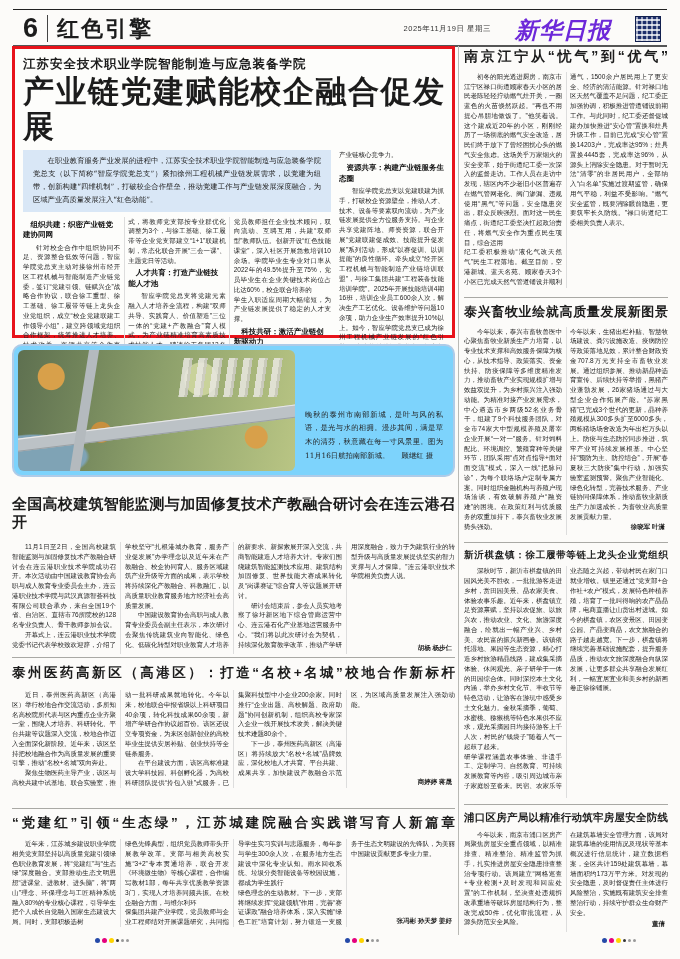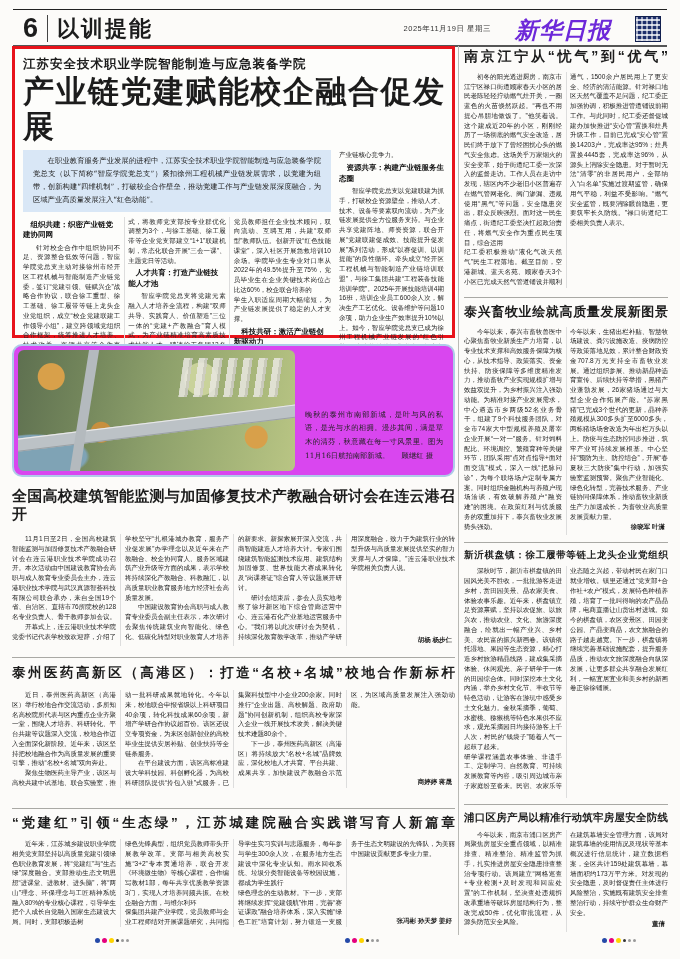--- a/index.html
+++ b/index.html
@@ -40,21 +40,21 @@
   .h-main { font-size:31px; font-weight:900; line-height:1.12; text-align:justify; text-align-last:justify; margin-bottom:6px; }
   .lead-body { display:flex; gap:8px; height:212px; position:relative; }
   .lead-left { width:308px; display:flex; flex-direction:column; }
   .lead-box { background:#d9e7f6; padding:5px 10px; margin-bottom:5px;
               font-family:"DejaVu Serif","Liberation Serif",serif;
               font-size:7.3px; line-height:1.75; text-align:justify; text-indent:2em; color:#222; }
   .cols3 { flex:1; columns:3; column-gap:8px; column-rule:1px solid #ddd; column-fill:auto; overflow:hidden; }
   .lead-right { flex:1; overflow:hidden; position:relative; }
   
   .photo-block { position:absolute; left:12px; top:344px; width:443px; height:133px;
-                 border:2px solid #aecbe8; border-radius:10px; background:#d946ef;
+                 border:2px solid #aecbe8; border-radius:10px; background:#7dd3fc;
                  padding:4px; display:flex; gap:8px; }
   .photo { flex:0 0 277px; border-radius:6px; position:relative; overflow:hidden;
     background:
       radial-gradient(circle at 12% 22%, #d8a04a 0 13px, transparent 14px),
       radial-gradient(circle at 30% 68%, #c78f3e 0 10px, transparent 11px),
       radial-gradient(circle at 66% 24%, #c9d29a 0 16px, transparent 17px),
       radial-gradient(circle at 86% 72%, #d8a04a 0 11px, transparent 12px),
       radial-gradient(ellipse at 6% 88%, #7fa3b5 0 14%, transparent 15%),
       linear-gradient(100deg, #5e7050 0%, #74875c 25%, #8da06b 50%, #a3b377 75%, #b9c584 100%); }
   .road1 { position:absolute; left:-10%; top:58%; width:130%; height:13px; background:#bcc2c6;
@@ -64,21 +64,21 @@
            background:repeating-linear-gradient(90deg, #e9e7e1 0 6px, #cfcdc6 6px 9px, transparent 9px 15px); }
   .caption-area { flex:1; display:flex; flex-direction:column; justify-content:flex-end; padding:4px 6px 8px 2px; }
   .caption { font-family:"DejaVu Serif","Liberation Serif",serif; font-size:7.3px; line-height:1.9;
              text-align:justify; color:#222; }
   .caption .cap-text { text-indent:2em; }
   .caption .credit { white-space:nowrap; margin-left:10px; }
   
   .article { position:absolute; }
   .h-wide { font-weight:900; line-height:1.2; text-align:justify; text-align-last:justify; }
   .conference { left:12px; top:483px; width:443px; }
-  .conference .h-wide { font-size:15px; margin:4px 0 11px; }
+  .conference .h-wide { font-size:15px; margin:12px 0 11px; }
   .taizhou { left:12px; top:661px; width:443px; }
   .taizhou .h-wide { font-size:13.5px; margin:4px 0 9px; }
   .dangjian { left:12px; top:812px; width:443px; }
   .dangjian .h-wide { font-size:13.5px; margin:3px 0 8px; }
   .cols4 { columns:4; column-gap:9px; column-rule:1px solid #ddd; column-fill:auto; overflow:hidden; position:relative; }
   .conference .cols4 { height:112px; }
   .taizhou .cols4 { height:98px; }
   .dangjian .cols4 { height:88px; }
   
   .rart { position:absolute; left:464px; width:204px; }
@@ -104,21 +104,21 @@
 </head>
 <body>
 
 <div class="page">
 
   <div class="header">
     <div class="header-row">
       <div class="header-left">
         <span class="page-num">6</span>
         <span class="header-vline"></span>
-        <span class="section-name">以训提能</span>
+        <span class="section-name">红色引擎</span>
       </div>
       <div class="header-right">
         <span class="date-text">2025年11月19日 星期三</span>
         <span class="masthead">新华日报</span>
         <span class="qr"></span>
       </div>
     </div>
   </div>
 
   <div class="vdivider"></div>

